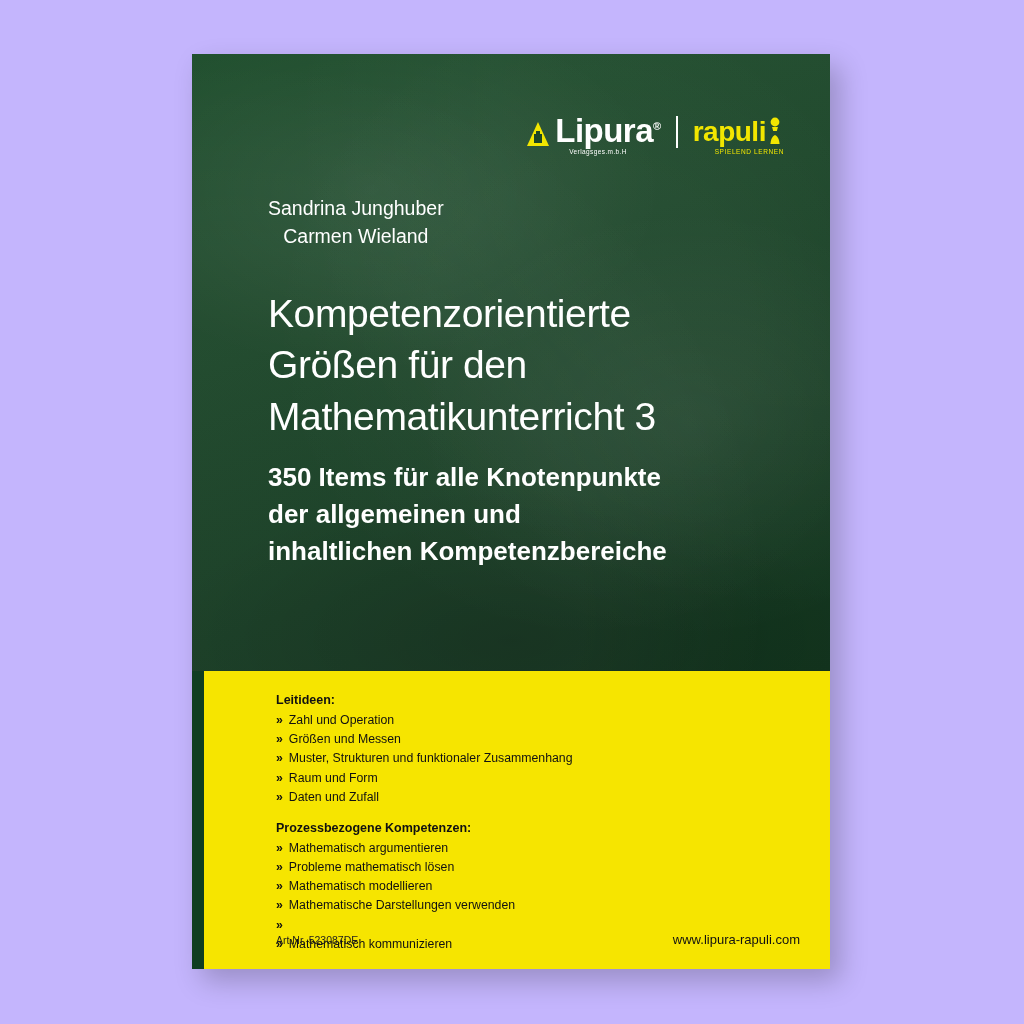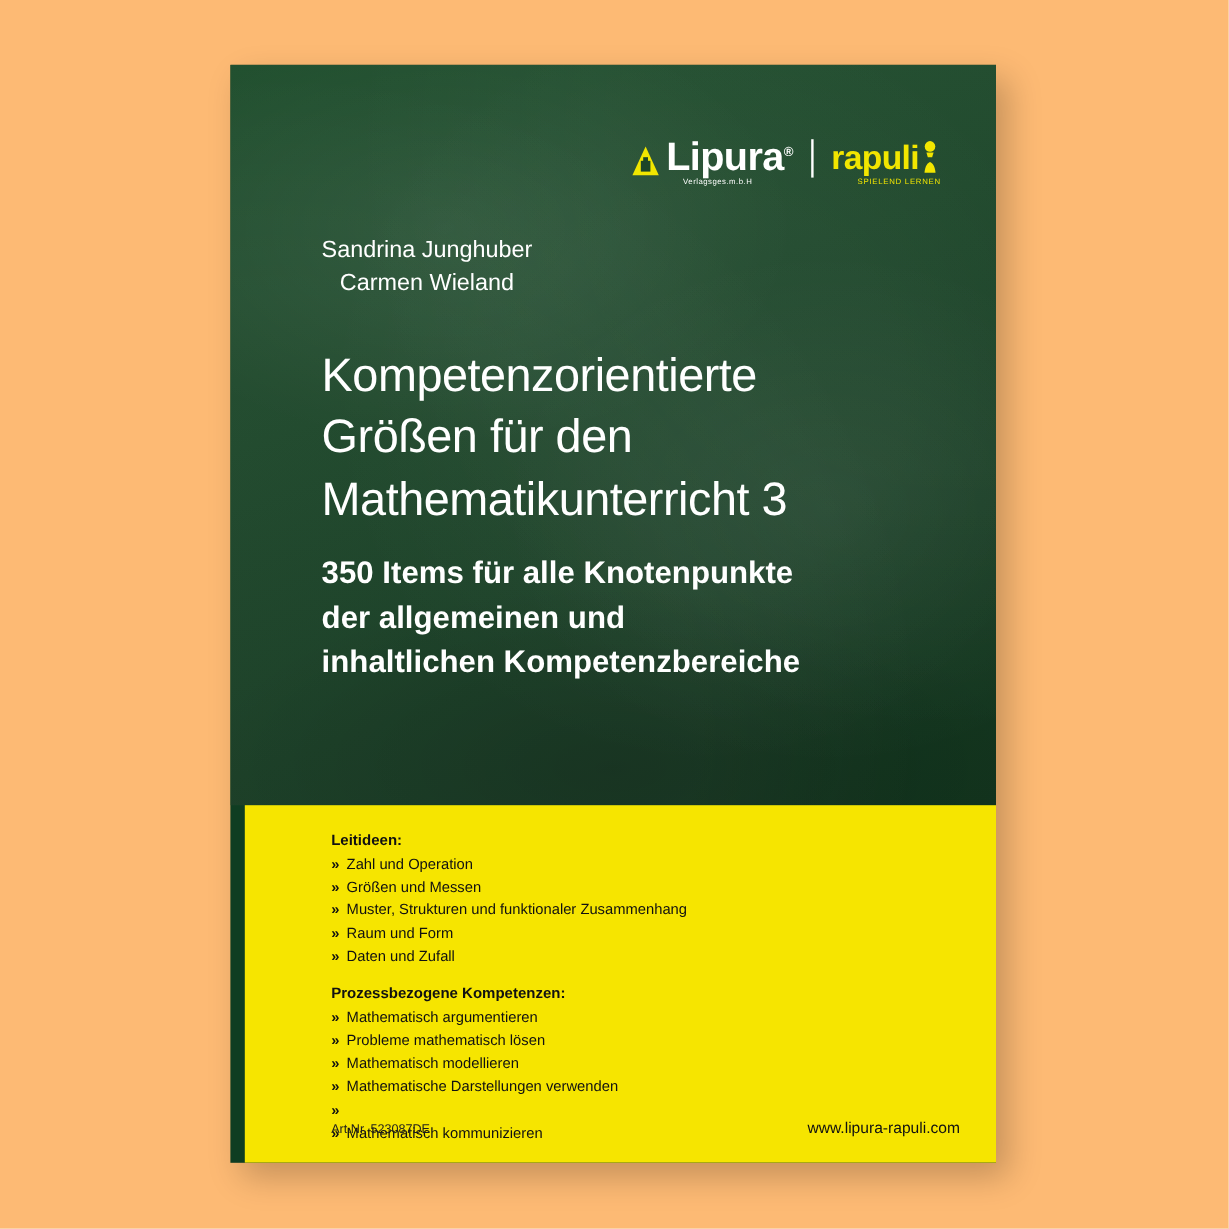--- a/index.html
+++ b/index.html
@@ -8,21 +8,21 @@
     width: 1024px;
     height: 1024px;
     background: #ffffff;
     font-family: "Liberation Sans", sans-serif;
   }
 
   #page {
     position: relative;
     width: 1024px;
     height: 1024px;
-    background: #fdba74;
+    background: #c4b5fd;
     overflow: hidden;
   }
 
   
   .cover {
     position: absolute;
     left: 192px;
     top: 54px;
     width: 638px;
     height: 915px;

